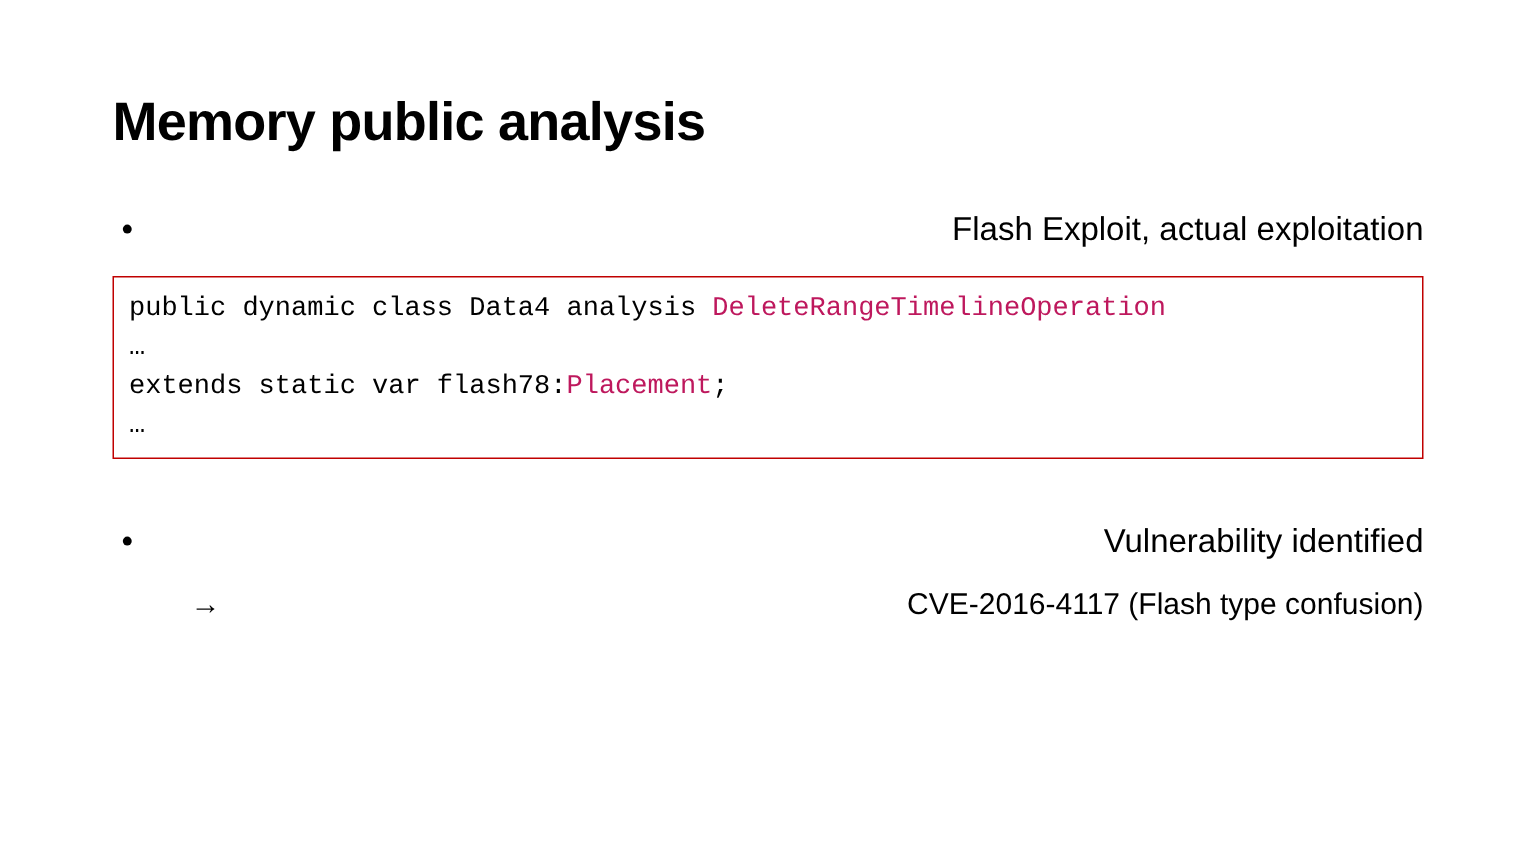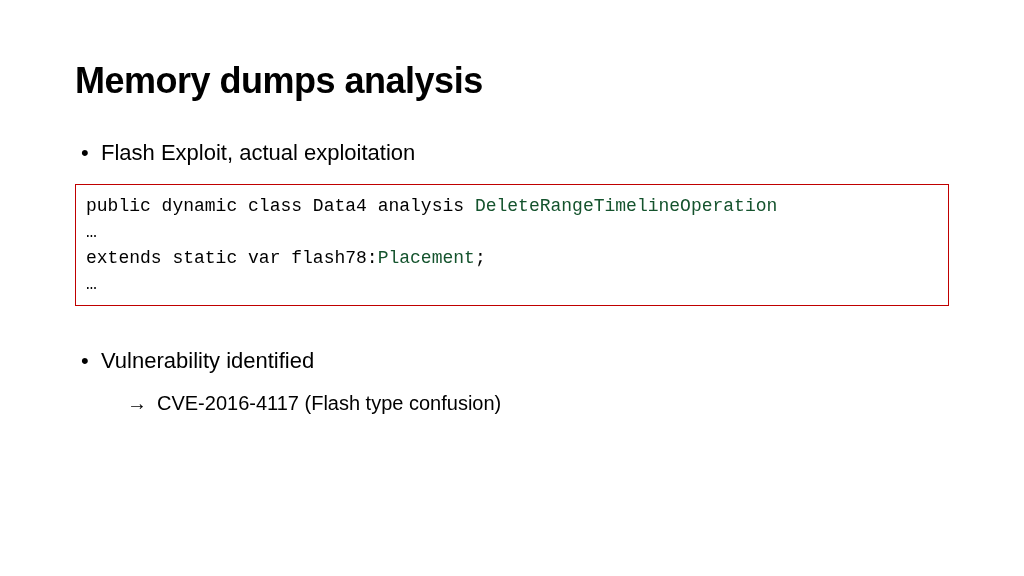--- a/index.html
+++ b/index.html
@@ -27,54 +27,55 @@
       margin-bottom: 18px;
     }
     .bullet-dot {
       width: 26px;
       flex-shrink: 0;
       text-align: left;
       padding-left: 6px;
     }
     .bullet-text {
       flex: 1;
+      text-align: right;
     }
     .code-box {
       border: 1px solid #c00000;
       padding: 8px 10px;
       font-family: Consolas, 'Courier New', monospace;
       font-size: 18px;
       line-height: 1.45;
       white-space: pre;
       margin-bottom: 42px;
       margin-top: 4px;
       color: #000;
     }
     .code-box .hl {
-      color: #14532d;
+      color: #be185d;
     }
     .sub-row {
       display: flex;
       align-items: baseline;
       font-size: 20px;
       padding-left: 52px;
       margin-top: 6px;
     }
     .arrow {
       width: 30px;
       flex-shrink: 0;
       font-family: 'Segoe UI Symbol', Arial, sans-serif;
     }
-    .sub-text { flex: 1; }
+    .sub-text { flex: 1; text-align: right; }
   </style>
 </head>
 <body>
 
 <div class="slide">
-  <h1 class="title">Memory dumps analysis</h1>
+  <h1 class="title">Memory public analysis</h1>
 
   <div class="bullet-row">
     <span class="bullet-dot">•</span>
     <span class="bullet-text">Flash Exploit, actual exploitation</span>
   </div>
 
   <div class="code-box"><span>public dynamic class Data4 analysis </span><span class="hl">DeleteRangeTimelineOperation</span>
 <span>…</span>
 <span>extends static var flash78:</span><span class="hl">Placement</span><span>;</span>
 <span>…</span></div>

